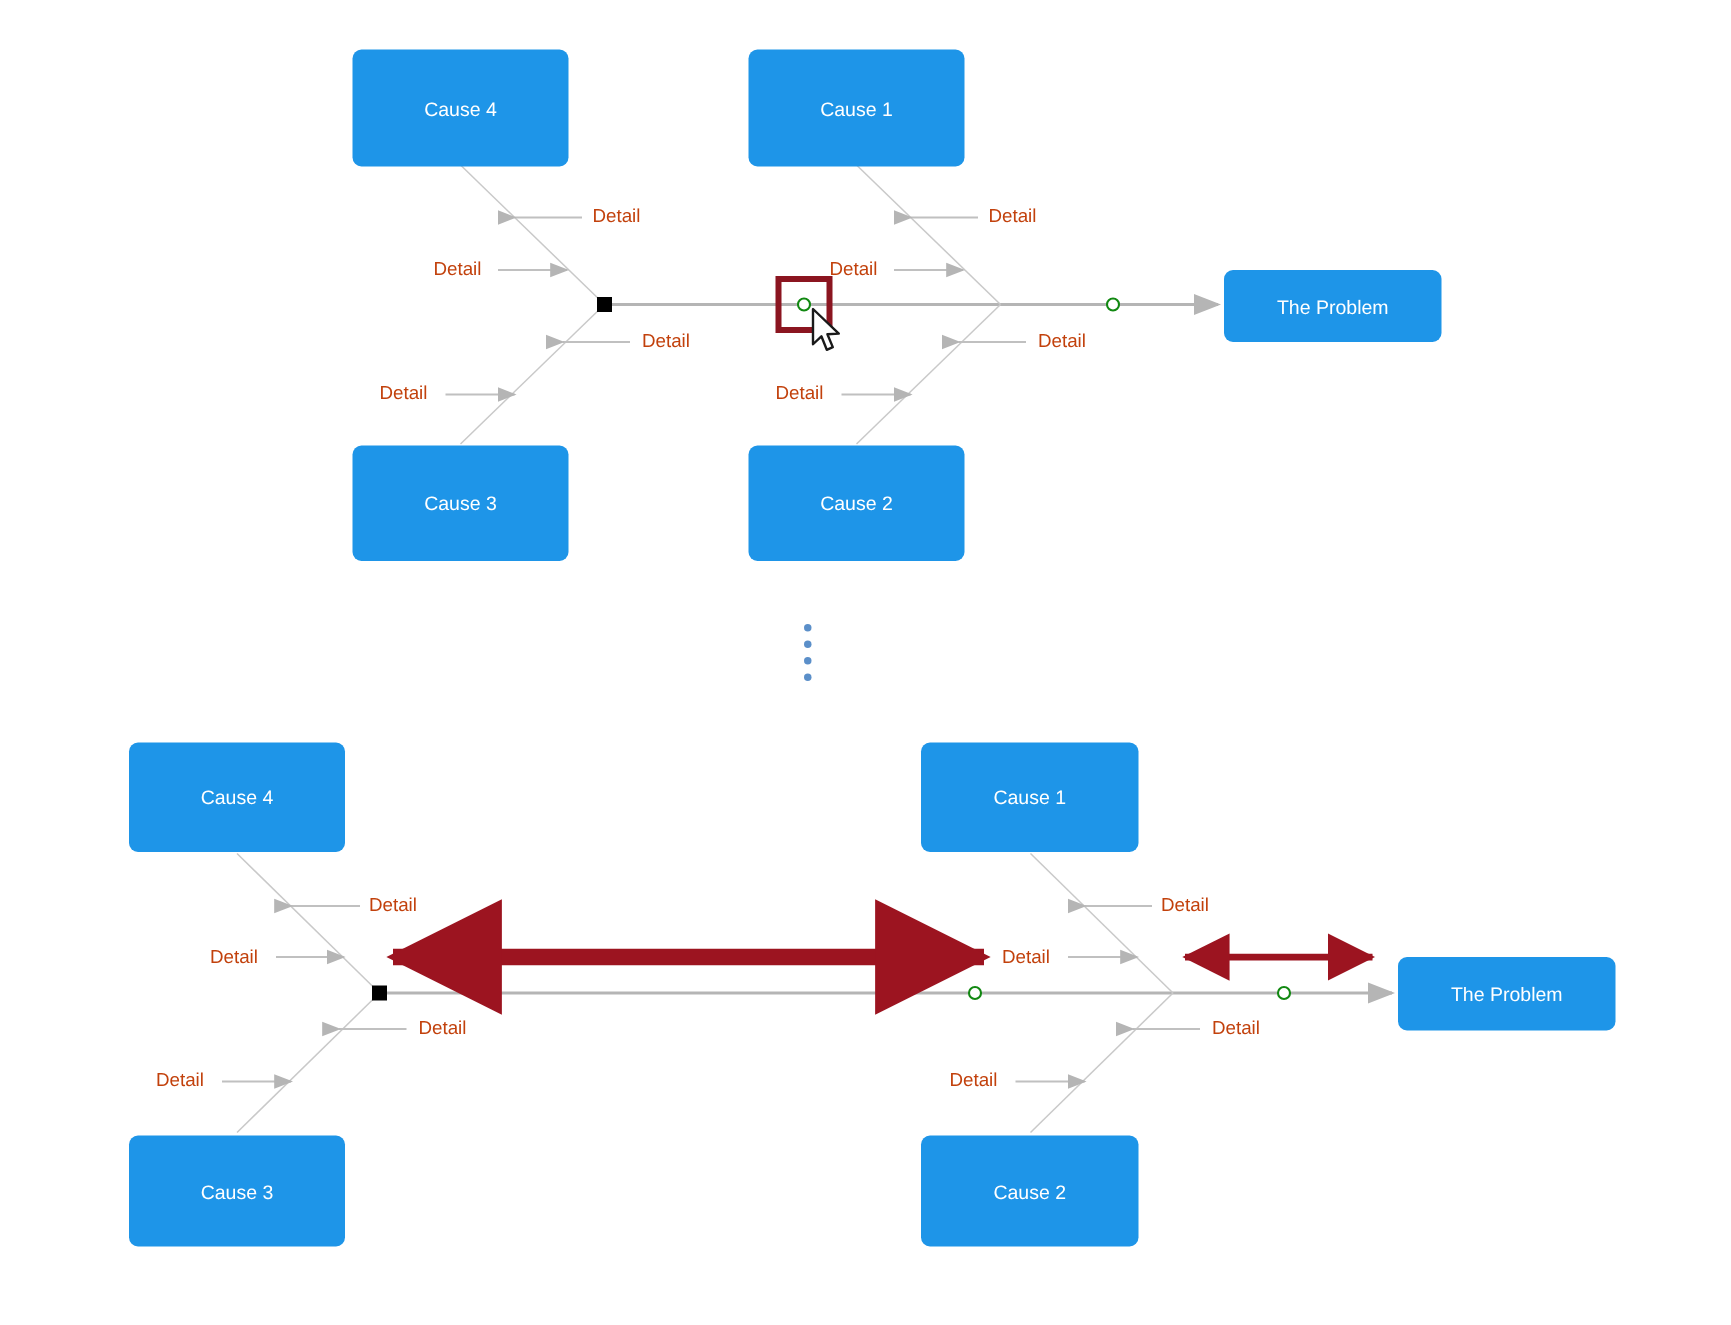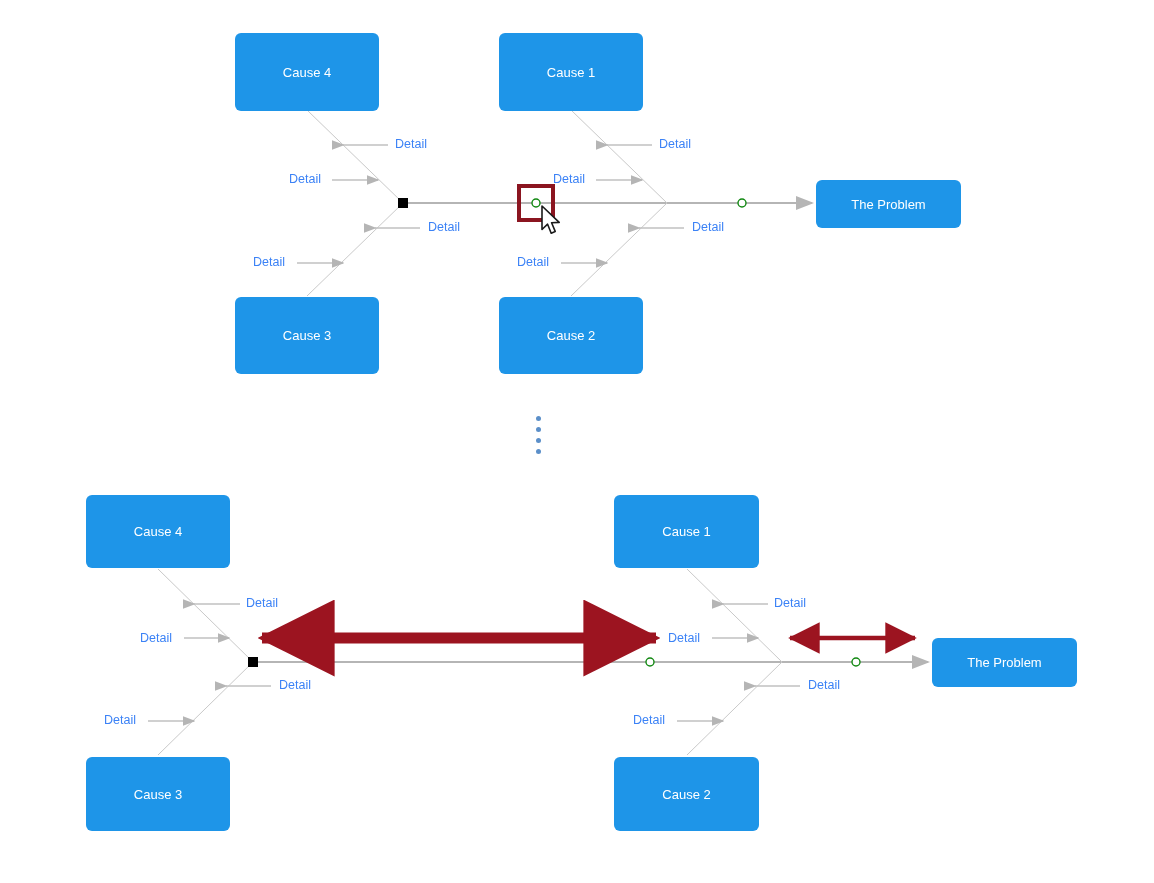--- a/index.html
+++ b/index.html
@@ -30,21 +30,21 @@
     display: flex;
     align-items: center;
     justify-content: center;
     box-sizing: border-box;
     user-select: none;
   }
   .detail-label {
     position: absolute;
     font-size: 12.5px;
     font-family: "Liberation Sans", sans-serif;
-    color: #3b82f6;
+    color: #c2410c;
     white-space: nowrap;
     user-select: none;
   }
   .sep-dots {
     position: absolute;
     display: flex;
     flex-direction: column;
     gap: 6px;
     align-items: center;
   }

